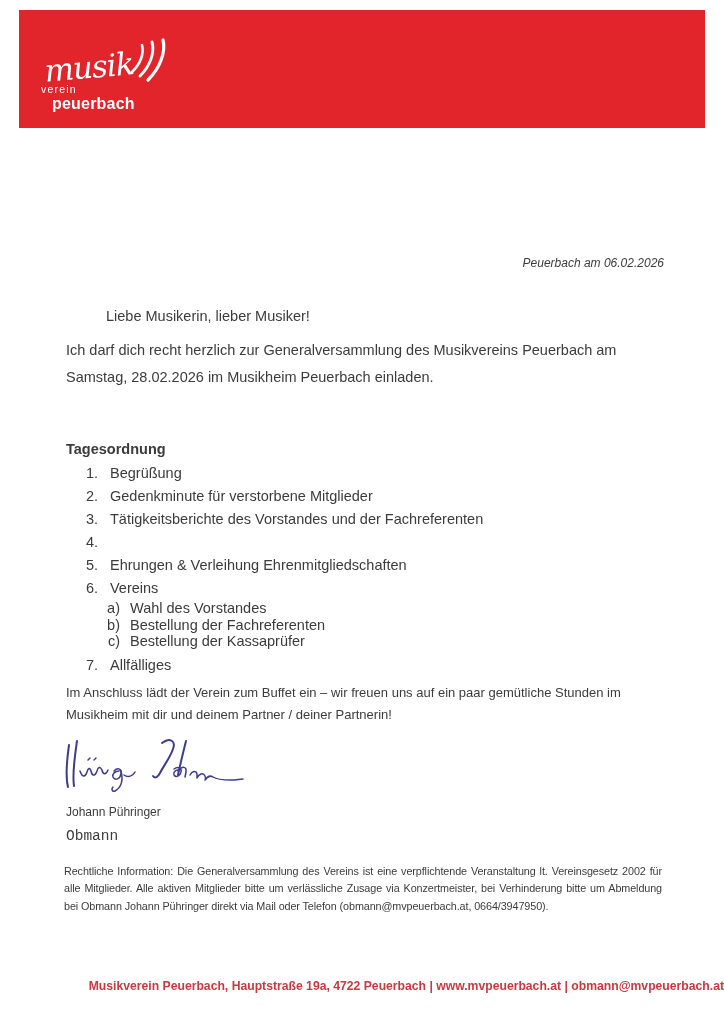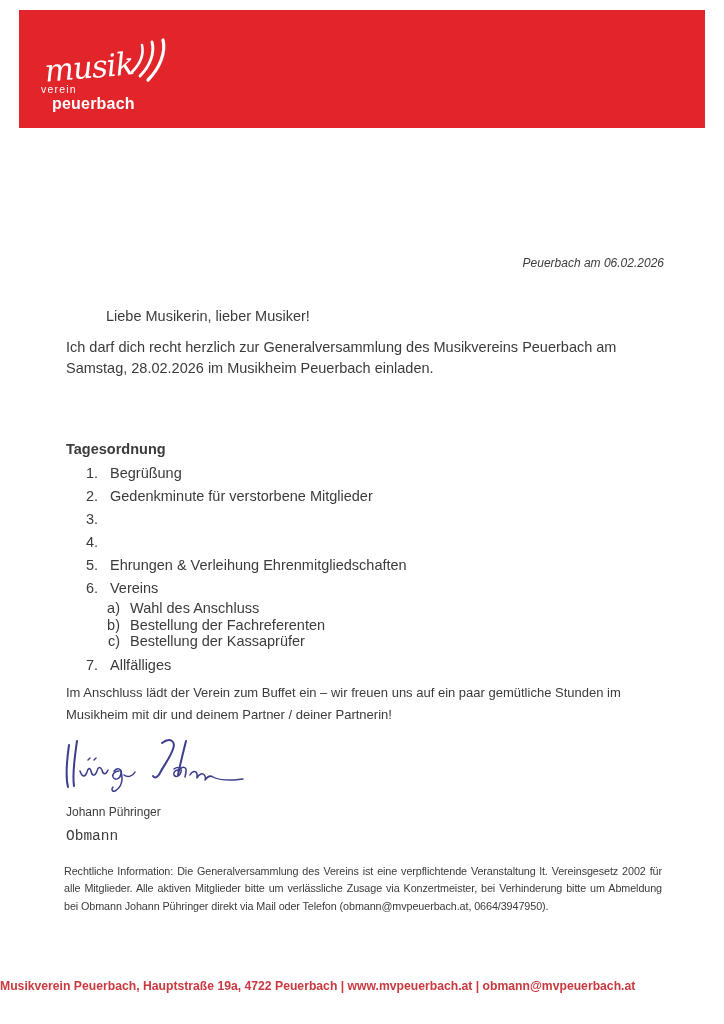--- a/index.html
+++ b/index.html
@@ -31,21 +31,21 @@
   }
   .wave{stroke:#ffffff;fill:none;stroke-linecap:round;}
   
   .dateline{
     position:absolute;left:66px;top:256px;width:598px;
     text-align:right;font-size:12px;font-style:italic;
   }
   .salutation{position:absolute;left:66px;top:308px;font-size:14.5px;margin-left:40px;}
   .intro{
     position:absolute;left:66px;top:337px;width:594px;max-width:580px;
-    font-size:14.5px;line-height:21px;
+    font-size:14.5px;line-height:27px;
   }
   .schedule{position:absolute;left:66px;top:381px;width:594px;font-size:14.5px;}
   .schedule-row{display:flex;height:22.5px;line-height:22.5px;}
   .schedule-time{width:76px;flex:0 0 auto;}
   .agenda-title{
     position:absolute;left:66px;top:441px;
     font-size:14.5px;font-weight:bold;
   }
   .agenda{position:absolute;left:66px;top:462px;width:594px;font-size:14.5px;}
   .agenda-item{display:flex;line-height:23px;}
@@ -64,21 +64,21 @@
   .signer-name{position:absolute;left:66px;top:805px;font-size:12px;}
   .signer-role{position:absolute;left:66px;top:828px;font-size:14.5px;font-family:Liberation Mono, monospace;}
   
   .legal{
     position:absolute;left:64px;top:863px;width:598px;
     font-size:10.8px;line-height:17.3px;letter-spacing:-0.1px;
     text-align:justify;
   }
   .footer-line{
     position:absolute;left:0;top:979px;width:724px;
-    text-align:left;font-size:12.2px;font-weight:bold;
+    text-align:right;font-size:12.2px;font-weight:bold;
     color:#c9393f;white-space:nowrap;
   }
 </style>
 </head>
 <body>
 
 <div class="page">
 
   <div class="banner">
     <svg class="logo-svg" viewBox="0 0 132 76">
@@ -105,35 +105,36 @@
     <div class="agenda-item">
       <span class="num">1.</span>
       <span class="lbl">Begrüßung</span>
     </div>
     <div class="agenda-item">
       <span class="num">2.</span>
       <span class="lbl">Gedenkminute für verstorbene Mitglieder</span>
     </div>
     <div class="agenda-item">
       <span class="num">3.</span>
+      <span class="lbl">Tätigkeitsberichte des Vorstandes und der Fachreferenten</span>
     </div>
     <div class="agenda-item">
       <span class="num">4.</span>
     </div>
     <div class="agenda-item">
       <span class="num">5.</span>
       <span class="lbl">Ehrungen &amp; Verleihung Ehrenmitgliedschaften</span>
     </div>
     <div class="agenda-item">
       <span class="num">6.</span>
       <span class="lbl">Vereins</span>
     </div>
     <div class="agenda-sub">
       <span class="num">a)</span>
-      <span class="lbl">Wahl des Anschluss</span>
+      <span class="lbl">Wahl des Vorstandes</span>
     </div>
     <div class="agenda-sub">
       <span class="num">b)</span>
       <span class="lbl">Bestellung der Fachreferenten</span>
     </div>
     <div class="agenda-sub">
       <span class="num">c)</span>
       <span class="lbl">Bestellung der Kassaprüfer</span>
     </div>
     <div class="agenda-item agenda-last">

